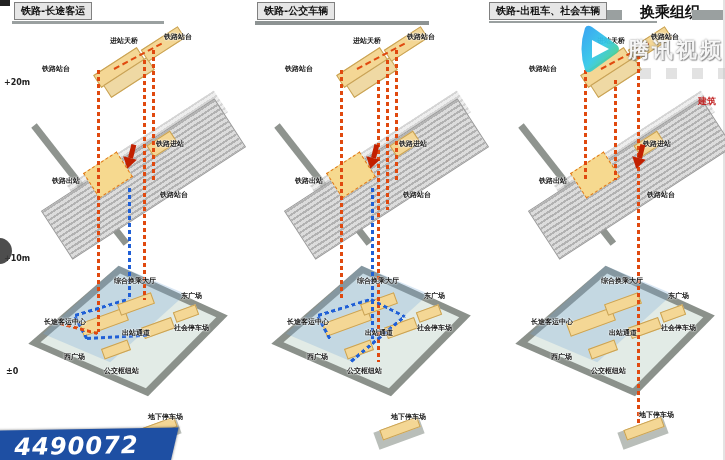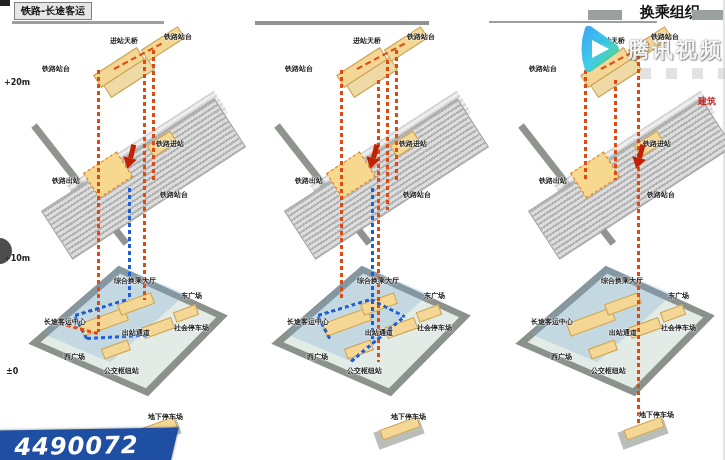--- a/index.html
+++ b/index.html
@@ -137,20 +137,21 @@
     <div class="lbl" style="left:174px;top:323px">社会停车场</div>
     <div class="lbl" style="left:64px;top:352px">西广场</div>
     <div class="lbl" style="left:104px;top:366px">公交枢纽站</div>
 
     <div class="ug-base"></div>
     <div class="ug-top"></div>
     <div class="lbl" style="left:148px;top:412px">地下停车场</div>
   </div>
 
   <div class="panel" style="left:243px">
+    <div class="ptitle">铁路-公交车辆</div>
     <div class="punder" style="width:174px;height:4px;background:#8d9393"></div>
 
     <div class="slab slabA1"></div>
     <div class="slab slabA2"></div>
     <div class="slab slabB"></div>
     <div class="bridge-line"></div>
     <div class="lbl" style="left:42px;top:64px">铁路站台</div>
     <div class="lbl" style="left:110px;top:36px">进站天桥</div>
     <div class="lbl" style="left:164px;top:32px">铁路站台</div>
 
@@ -194,20 +195,21 @@
     <div class="lbl" style="left:174px;top:323px">社会停车场</div>
     <div class="lbl" style="left:64px;top:352px">西广场</div>
     <div class="lbl" style="left:104px;top:366px">公交枢纽站</div>
 
     <div class="ug-base"></div>
     <div class="ug-top"></div>
     <div class="lbl" style="left:148px;top:412px">地下停车场</div>
   </div>
 
   <div class="panel" style="left:487px">
+    <div class="ptitle" style="left:2px">铁路-出租车、社会车辆</div>
     <div class="punder" style="left:2px;width:168px;height:2px"></div>
 
     <div class="slab slabA1"></div>
     <div class="slab slabA2"></div>
     <div class="slab slabB"></div>
     <div class="bridge-line"></div>
     <div class="lbl" style="left:42px;top:64px">铁路站台</div>
     <div class="lbl" style="left:110px;top:36px">进站天桥</div>
     <div class="lbl" style="left:164px;top:32px">铁路站台</div>
 

